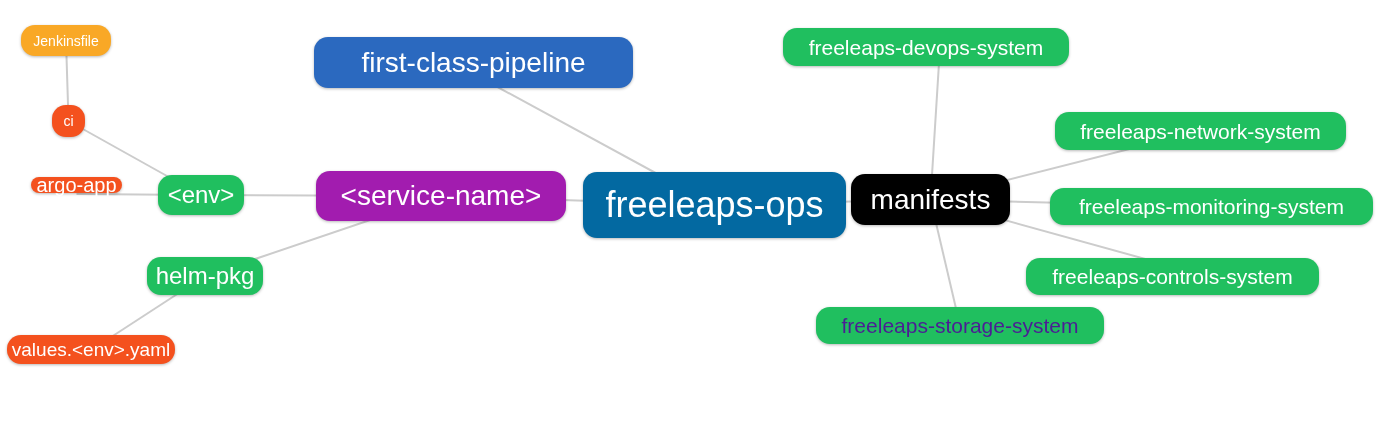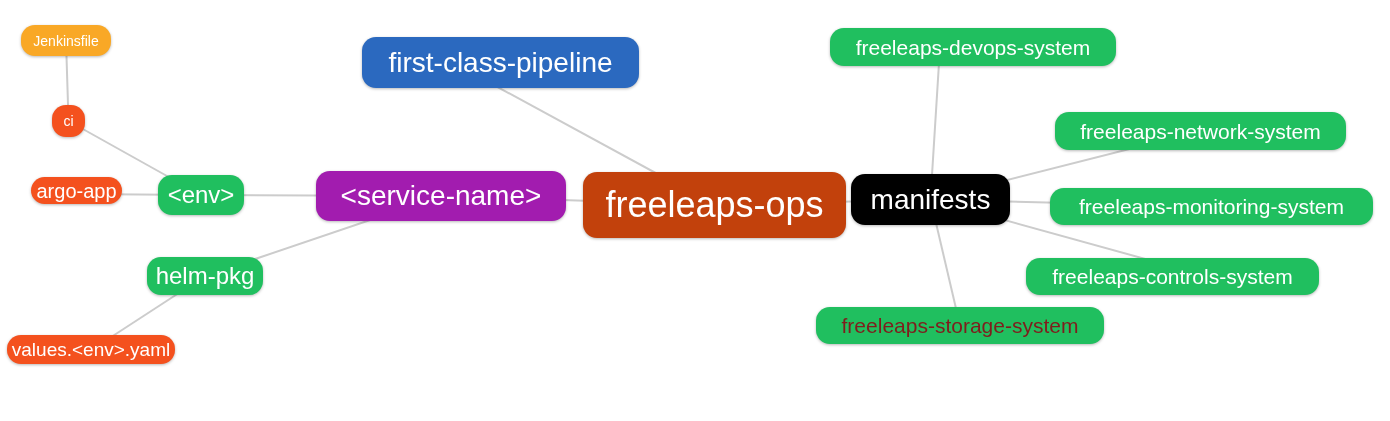--- a/index.html
+++ b/index.html
@@ -54,26 +54,26 @@
       <line x1="714.5" y1="205" x2="930.5" y2="199.5" stroke="#cccccc" stroke-width="2"></line>
       <line x1="930.5" y1="199.5" x2="940" y2="47" stroke="#cccccc" stroke-width="2"></line>
       <line x1="930.5" y1="199.5" x2="1200.5" y2="131" stroke="#cccccc" stroke-width="2"></line>
       <line x1="930.5" y1="199.5" x2="1211.5" y2="206.5" stroke="#cccccc" stroke-width="2"></line>
       <line x1="930.5" y1="199.5" x2="1208.5" y2="276.5" stroke="#cccccc" stroke-width="2"></line>
       <line x1="930.5" y1="199.5" x2="960" y2="325.5" stroke="#cccccc" stroke-width="2"></line>
     </svg>
 
 <div class="node" style="left: 21px; top: 25px; width: 90px; height: 31px; font-size: 14px; background: rgb(249, 168, 38); color: rgb(255, 255, 255);">Jenkinsfile</div>
     <div class="node" style="left: 52px; top: 105px; width: 33px; height: 32px; font-size: 14px; background: rgb(244, 81, 30); color: rgb(255, 255, 255);">ci</div>
-    <div class="node" style="left: 31px; top: 177px; width: 91px; height: 27px; font-size: 20px; background: rgb(244, 81, 30); color: rgb(255, 255, 255);">argo-app</div>
+    <div class="node" style="left: 31px; top: 177px; width: 91px; height: 16px; font-size: 20px; background: rgb(244, 81, 30); color: rgb(255, 255, 255);">argo-app</div>
     <div class="node" style="left: 158px; top: 175px; width: 86px; height: 40px; font-size: 24px; background: rgb(32, 191, 95); color: rgb(255, 255, 255);">&lt;env&gt;</div>
     <div class="node" style="left: 147px; top: 257px; width: 116px; height: 38px; font-size: 24px; background: rgb(32, 191, 95); color: rgb(255, 255, 255);">helm-pkg</div>
     <div class="node" style="left: 7px; top: 335px; width: 168px; height: 29px; font-size: 19px; background: rgb(244, 81, 30); color: rgb(255, 255, 255);">values.&lt;env&gt;.yaml</div>
-    <div class="node" style="left: 314px; top: 37px; width: 277px; height: 51px; font-size: 28px; background: rgb(43, 105, 191); color: rgb(255, 255, 255); margin-left: 48px;">first-class-pipeline</div>
+    <div class="node" style="left: 314px; top: 37px; width: 319px; height: 51px; font-size: 28px; background: rgb(43, 105, 191); color: rgb(255, 255, 255);">first-class-pipeline</div>
     <div class="node" style="left: 316px; top: 171px; width: 250px; height: 50px; font-size: 28px; background: #a21caf; color: rgb(255, 255, 255);">&lt;service-name&gt;</div>
-    <div class="node" style="left: 583px; top: 172px; width: 263px; height: 66px; font-size: 36px; background: #c2410c; color: rgb(255, 255, 255);">freeleaps-ops</div>
+    <div class="node" style="left: 583px; top: 172px; width: 263px; height: 66px; font-size: 36px; background: #0369a1; color: rgb(255, 255, 255);">freeleaps-ops</div>
     <div class="node" style="left: 851px; top: 174px; width: 159px; height: 51px; font-size: 28px; background: #000000; color: rgb(255, 255, 255);">manifests</div>
-    <div class="node" style="left: 830px; top: 28px; width: 286px; height: 38px; font-size: 21px; background: rgb(32, 191, 95); color: rgb(255, 255, 255);">freeleaps-devops-system</div>
+    <div class="node" style="left: 783px; top: 28px; width: 286px; height: 38px; font-size: 21px; background: rgb(32, 191, 95); color: rgb(255, 255, 255);">freeleaps-devops-system</div>
     <div class="node" style="left: 1055px; top: 112px; width: 291px; height: 38px; font-size: 21px; background: rgb(32, 191, 95); color: rgb(255, 255, 255);">freeleaps-network-system</div>
     <div class="node" style="left: 1050px; top: 188px; width: 323px; height: 37px; font-size: 21px; background: rgb(32, 191, 95); color: rgb(255, 255, 255);">freeleaps-monitoring-system</div>
     <div class="node" style="left: 1026px; top: 258px; width: 293px; height: 37px; font-size: 21px; background: rgb(32, 191, 95); color: rgb(255, 255, 255);">freeleaps-controls-system</div>
-    <div class="node" style="left: 816px; top: 307px; width: 288px; height: 37px; font-size: 21px; background: rgb(32, 191, 95); color: #7f1d1d;">freeleaps-storage-system</div>
+    <div class="node" style="left: 816px; top: 307px; width: 288px; height: 37px; font-size: 21px; background: rgb(32, 191, 95); color: #4c1d95;">freeleaps-storage-system</div>
   </div>
 
 </body></html>

